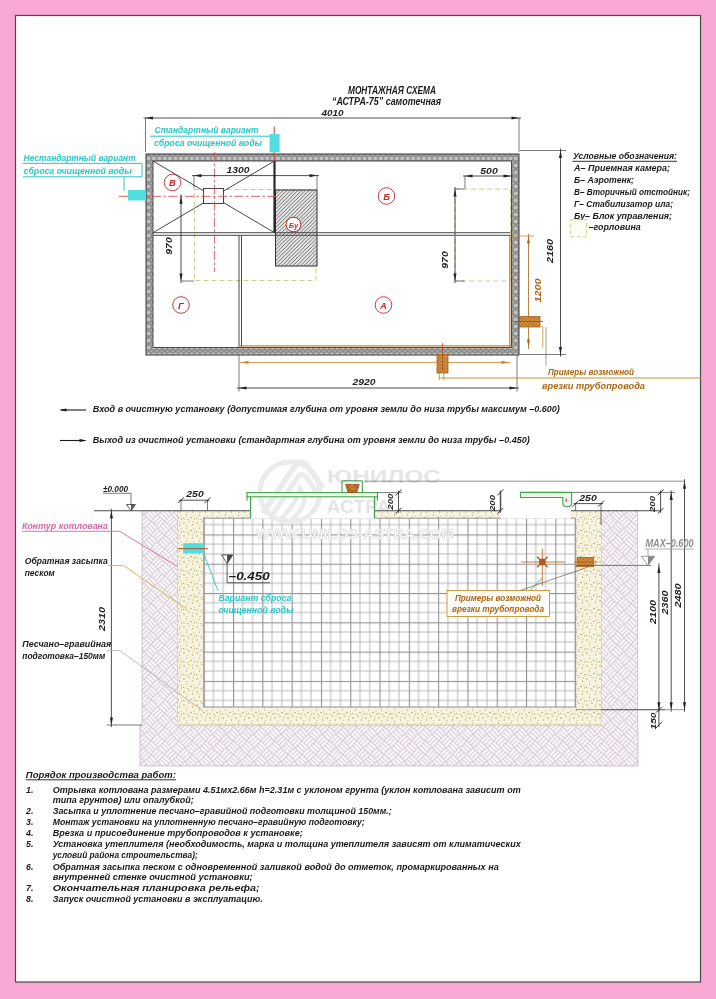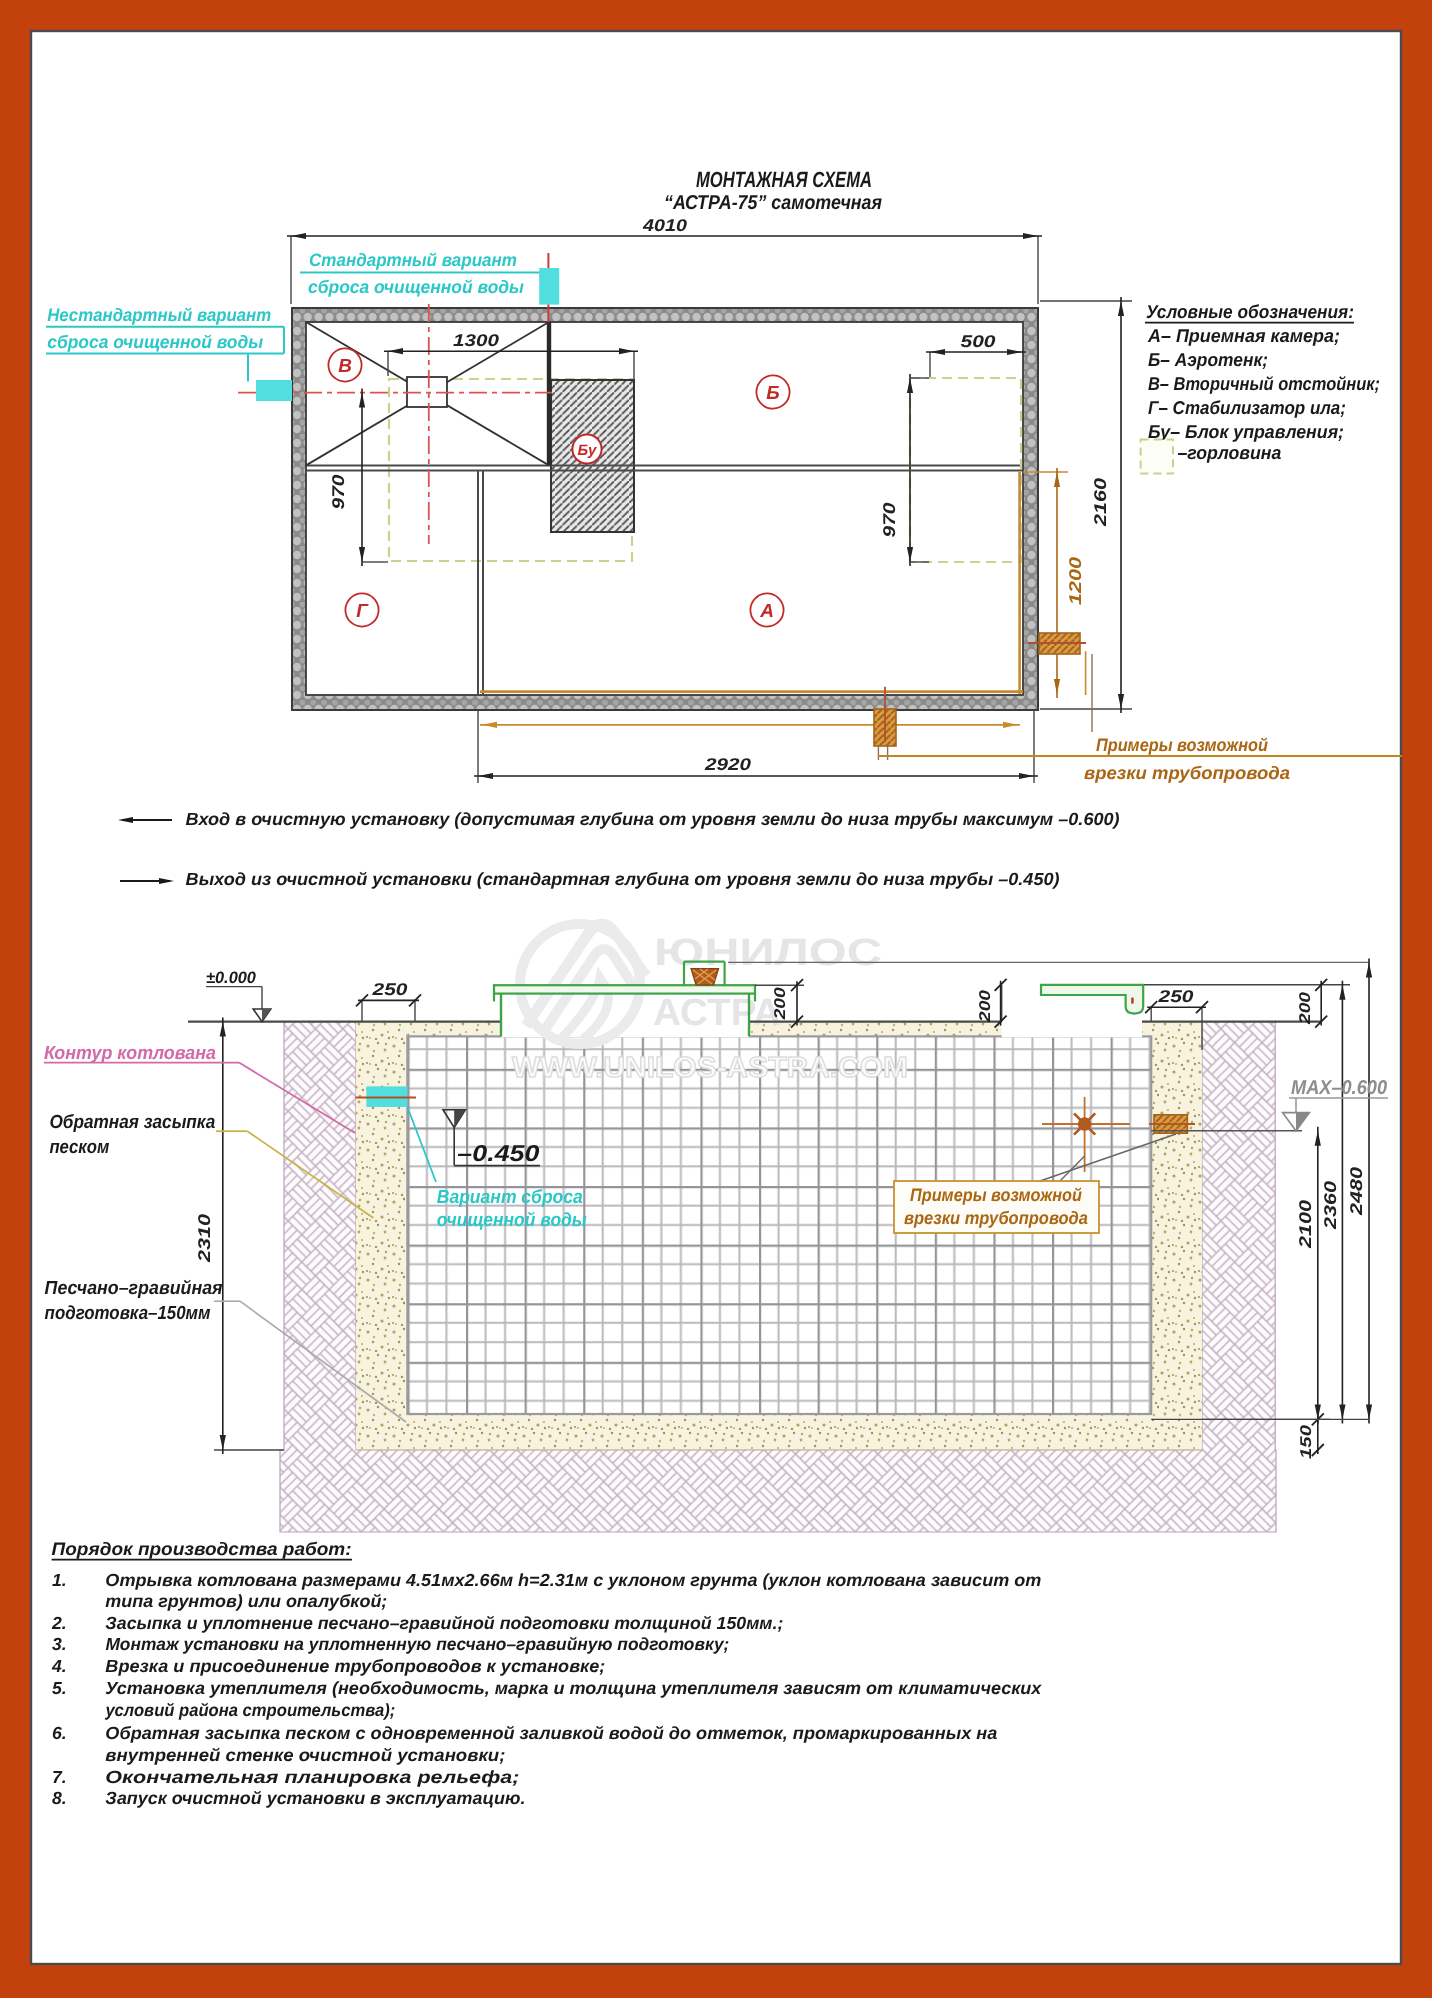--- a/index.html
+++ b/index.html
@@ -1,16 +1,16 @@
 <!DOCTYPE html>
 <html><head><meta charset="utf-8">
 <style>
 html,body{margin:0;padding:0;}
 body{background:#fcf8f7;}
-#page{position:relative;width:716px;height:999px;background:#c2410c;overflow:hidden;}
+#page{position:relative;width:716px;height:999px;background:#f9a8d4;overflow:hidden;}
 text{white-space:pre;}
 </style></head><body>
 <div id="page">
 <svg width="716" height="999" viewBox="0 0 716 999">
 <defs>
 <pattern id="wallpat" width="5.4" height="7" patternUnits="userSpaceOnUse">
   <rect width="5.4" height="7" fill="#8a8a8a"></rect>
   <circle cx="0" cy="1.2" r="1.4" fill="#a5a5a5"></circle>
   <circle cx="5.4" cy="1.2" r="1.4" fill="#a5a5a5"></circle>
   <circle cx="2.7" cy="4.5" r="2.1" fill="#c2c2c2"></circle>

